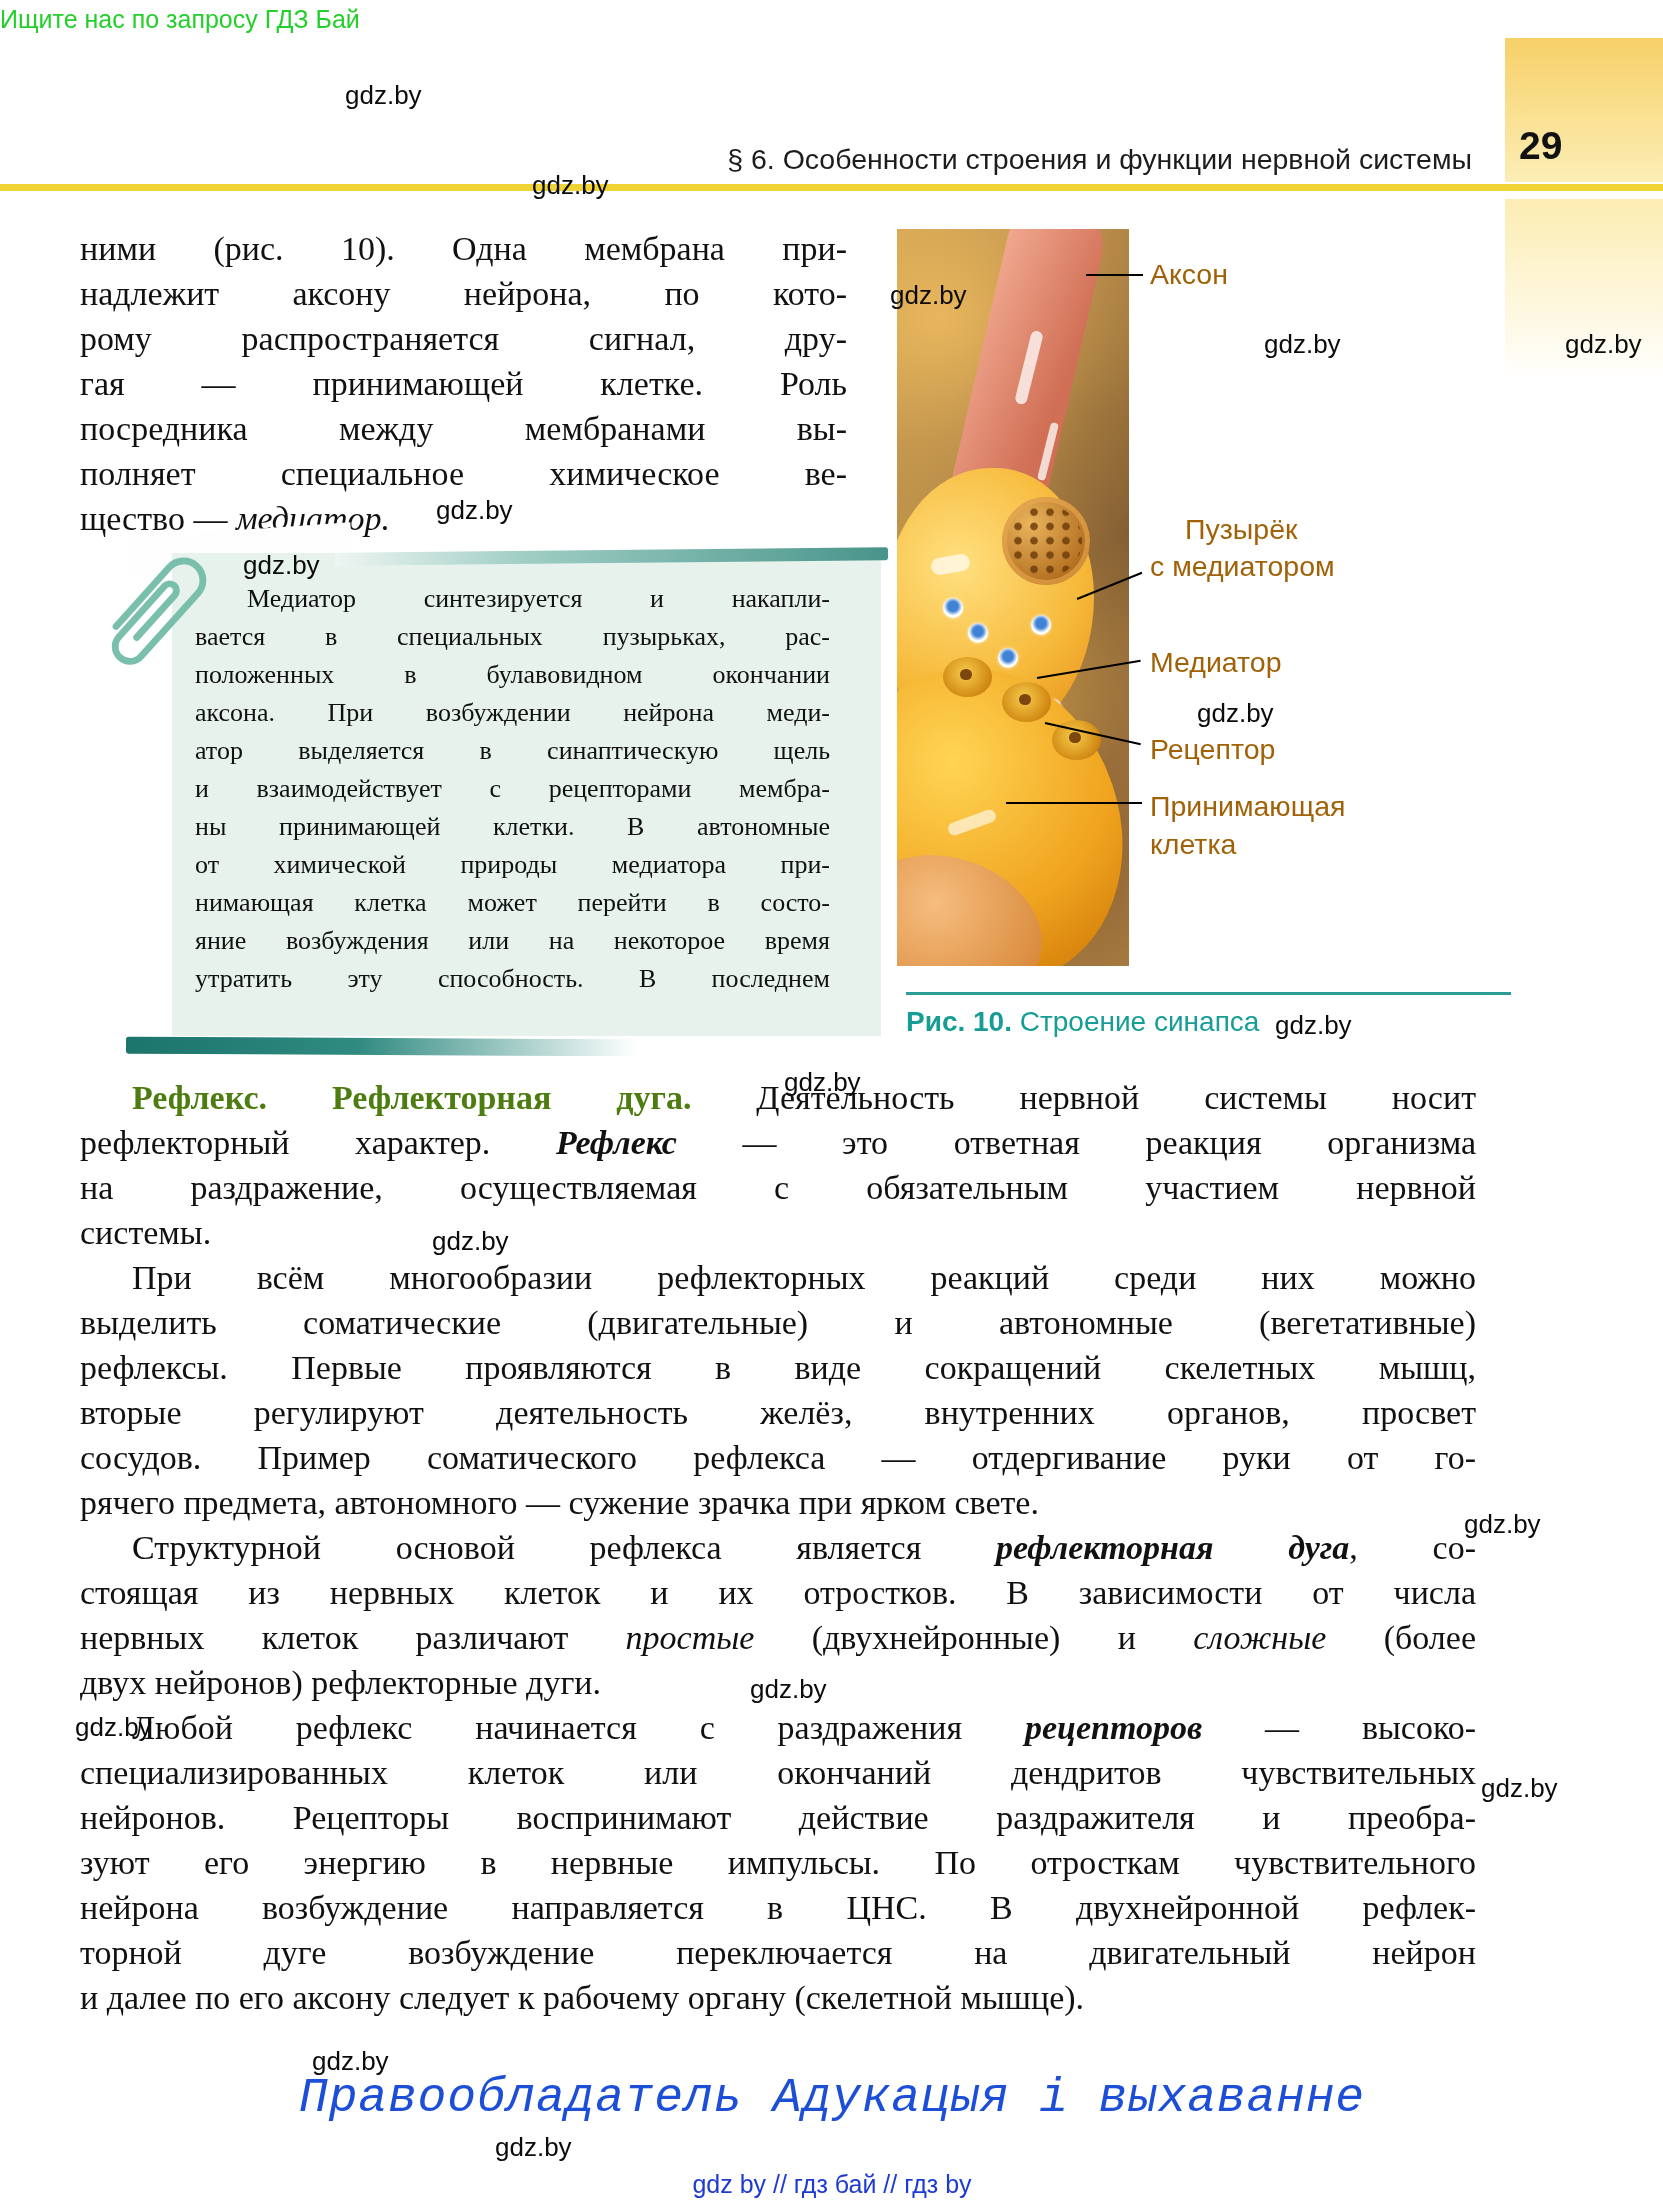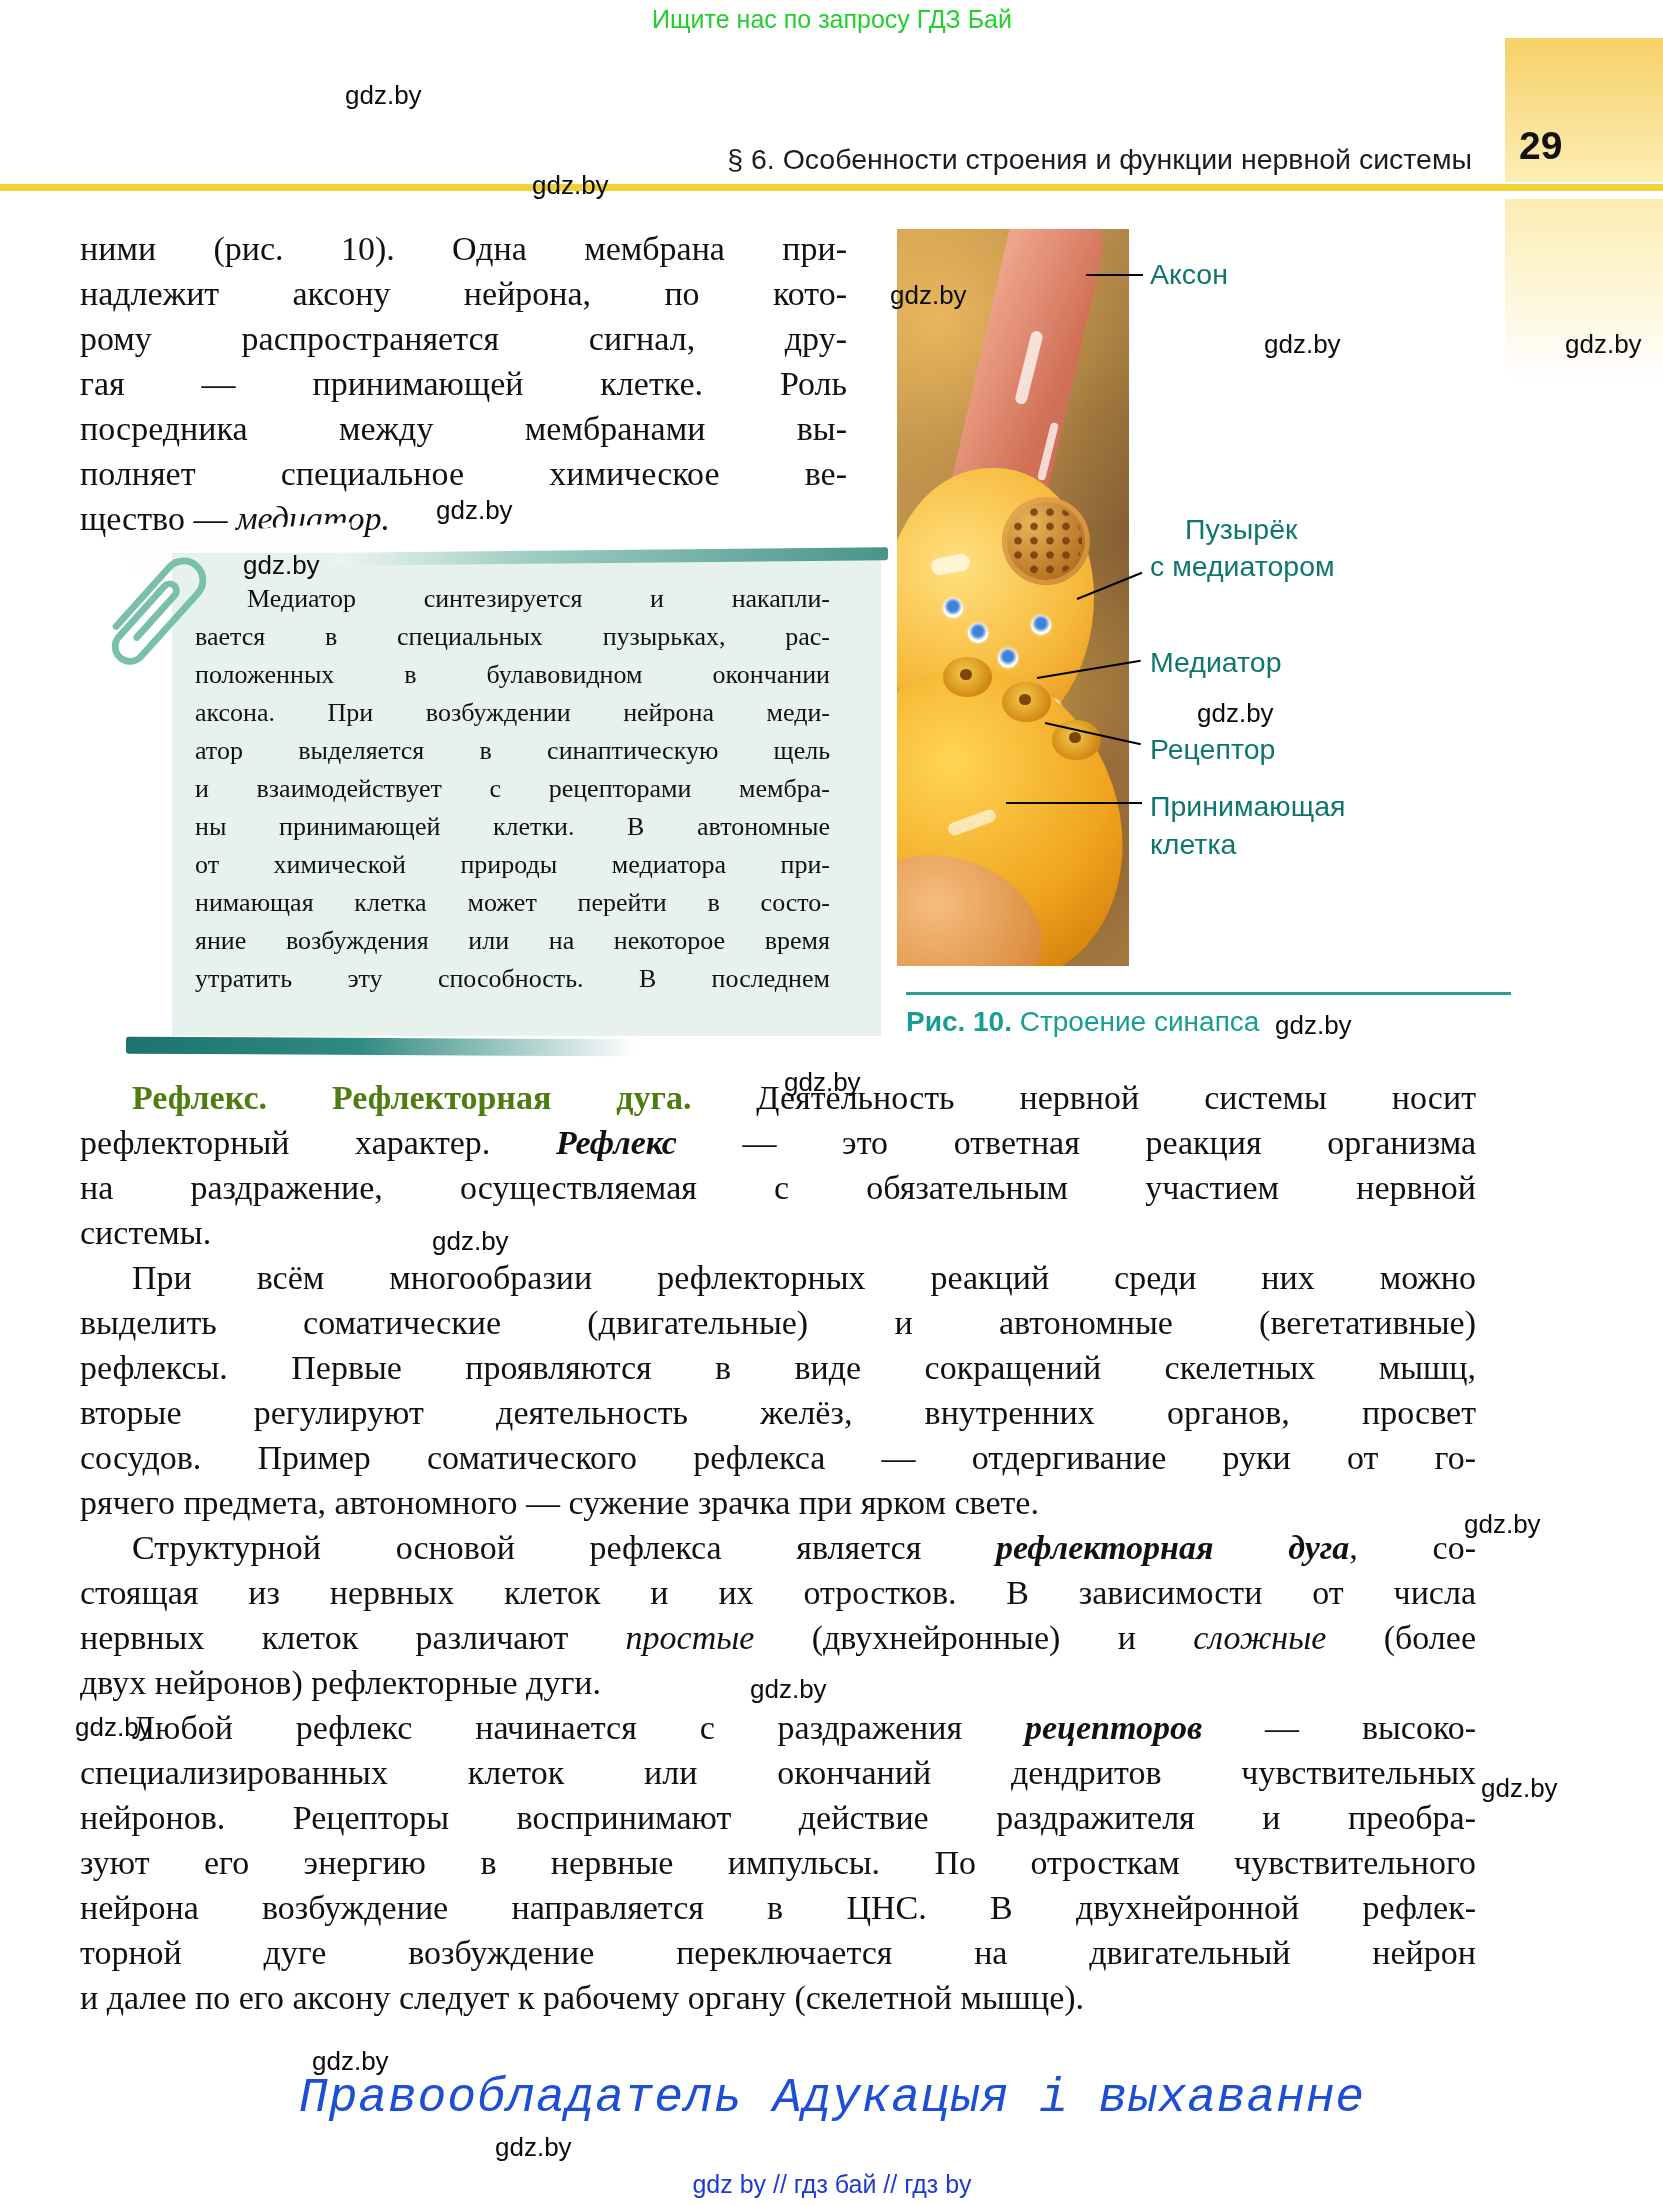--- a/index.html
+++ b/index.html
@@ -1,20 +1,20 @@
 <!DOCTYPE html>
 <html style="font-size:13.4px"><head>
 <meta charset="utf-8">
 <style>
   html,body{margin:0;padding:0;}
   body{width:1664px;height:2205px;position:relative;background:#ffffff;overflow:hidden;
        font-family:"Liberation Serif",serif;color:#111;}
   .abs{position:absolute;}
   
-  #top-banner{left:0;right:0;top:5px;text-align:center;font-family:"Liberation Sans",sans-serif;
+  #top-banner{left:0;right:0;top:5px;font-family:"Liberation Sans",sans-serif;
       font-size:25px;color:#24cf2b;}
   #section-header{right:192px;top:143px;font-family:"Liberation Sans",sans-serif;font-size:28.5px;color:#1c1c1c;}
   #ybox-top{left:1505px;top:38px;width:158px;height:144px;background:linear-gradient(180deg,#f7d068,#fceeb6);}
   #page-number{left:1519px;top:124px;font-family:"Liberation Sans",sans-serif;font-weight:700;font-size:39px;color:#121212;}
   #yellow-rule{left:0;top:184px;width:1664px;height:6.7px;background:#f0d435;}
   #ybox-sub{left:1505px;top:199px;width:158px;height:183px;background:linear-gradient(180deg,#fcedb2,rgba(255,255,255,0));}
   
   .wm{position:absolute;font-family:"Liberation Sans",sans-serif;font-size:26px;color:#0b0b0b;white-space:nowrap;}
   
   .jl{text-align:justify;text-align-last:justify;}
@@ -58,21 +58,21 @@
   .drop{position:absolute;width:18.4px;height:22px;border-radius:50% 50% 50% 50%;
       background:radial-gradient(circle at 50% 55%, #4a8ad8 30%, #f3f7ff 62%);box-shadow:0 0 2.5px rgba(255,255,255,.9);}
   #receiving-cell{left:-38px;top:436px;width:260px;height:319px;border-radius:45% 55% 50% 50%;
       background:radial-gradient(circle at 42% 28%, #ffd554, #f0a41f 58%, #d37f0a 90%);transform:rotate(-14deg);}
   .bump{position:absolute;width:49px;height:40px;border-radius:50%;
       background:radial-gradient(circle at 45% 40%, #f8cb4a, #c77a08 85%);}
   .bump:after{content:"";position:absolute;left:17px;top:11.7px;width:11.7px;height:11.7px;border-radius:50%;background:#7c470e;}
   #cell-tail{left:-46px;top:629px;width:193px;height:143px;border-radius:50%;transform:rotate(18deg);
       background:radial-gradient(circle at 40% 35%, #f6bd7e, #d98a3c 80%);}
   .lline{position:absolute;height:1.7px;background:#000;transform-origin:left center;}
-  .figlabel{position:absolute;font-family:"Liberation Sans",sans-serif;font-size:28.5px;color:#0f766e;white-space:nowrap;}
+  .figlabel{position:absolute;font-family:"Liberation Sans",sans-serif;font-size:28.5px;color:#a16207;white-space:nowrap;}
   #caption-rule{left:906px;top:992px;width:605px;height:2.5px;background:#2a9d95;}
   #figure-caption{left:906px;top:1006px;font-family:"Liberation Sans",sans-serif;font-size:28px;color:#169d95;white-space:nowrap;}
   #figure-caption b{font-weight:700;}
   
   #copyright-line{left:0;right:0;top:2071px;text-align:center;font-family:Liberation Mono, monospace;
       font-style:italic;font-size:48px;color:#1d4ed8;letter-spacing:0.8px;}
   #footer-links{left:0;right:0;top:2170px;text-align:center;font-family:"Liberation Sans",sans-serif;
       font-size:25px;color:#1d3ad3;}
 </style>
 </head>

